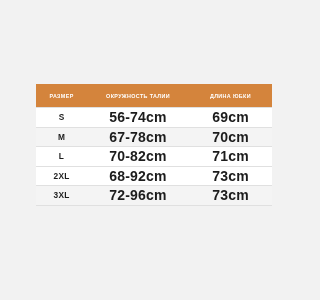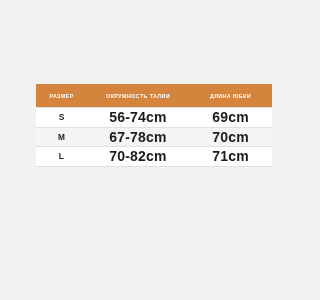--- a/index.html
+++ b/index.html
@@ -109,15 +109,25 @@
       <tr class="chart-row row-even">
         <td class="cell-size">M</td>
         <td class="cell-waist">67-78cm</td>
         <td class="cell-length">70cm</td>
       </tr>
       <tr class="chart-row row-odd">
         <td class="cell-size">L</td>
         <td class="cell-waist">70-82cm</td>
         <td class="cell-length">71cm</td>
       </tr>
+      <tr class="chart-row row-odd">
+        <td class="cell-size">2XL</td>
+        <td class="cell-waist">68-92cm</td>
+        <td class="cell-length">73cm</td>
+      </tr>
+      <tr class="chart-row row-even">
+        <td class="cell-size">3XL</td>
+        <td class="cell-waist">72-96cm</td>
+        <td class="cell-length">73cm</td>
+      </tr>
     </tbody>
   </table>
 </div>
 
 </body></html>

